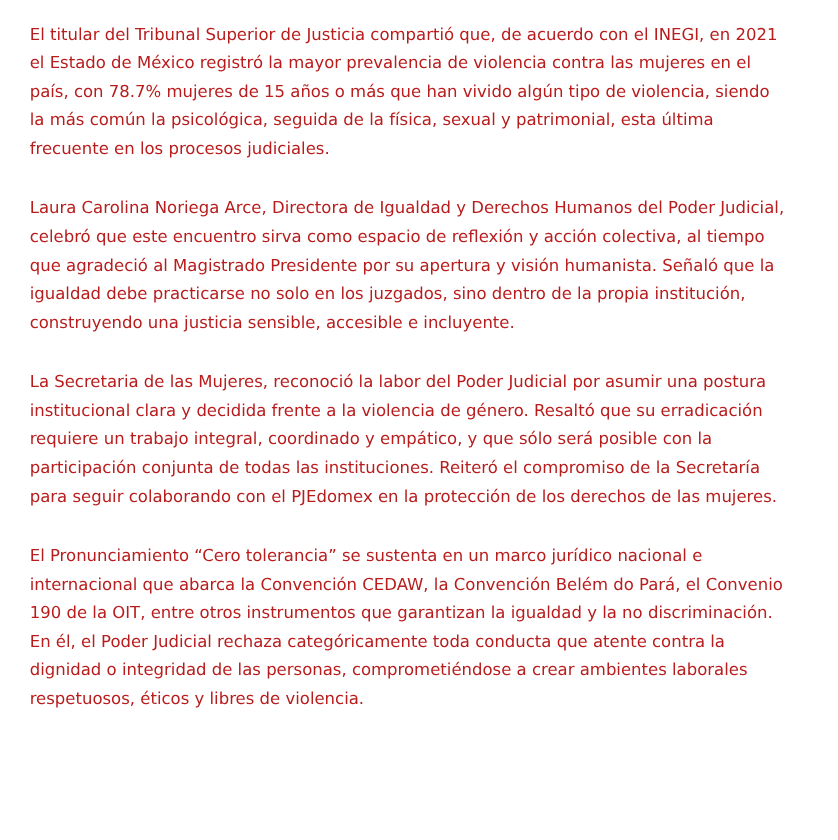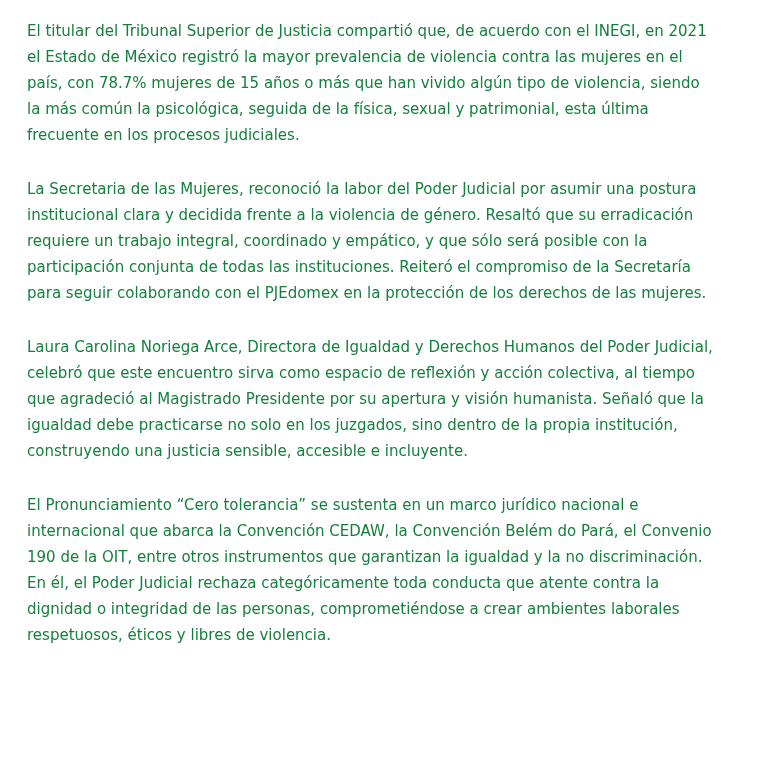--- a/index.html
+++ b/index.html
@@ -12,46 +12,46 @@
     height: 764px;
     overflow: hidden;
   }
   .article {
     box-sizing: border-box;
     width: 762px;
     padding: 18px 20px 0 27px;
     font-family: "DejaVu Sans", "Liberation Sans", sans-serif;
     font-size: 15px;
     line-height: 26px;
-    color: #15803d;
+    color: #b91c1c;
     letter-spacing: 0;
   }
   .article p {
     margin: 0 0 28px 0;
     white-space: pre; 
   }
 </style>
 </head>
 <body>
 
 <div class="article">
   <p>El titular del Tribunal Superior de Justicia compartió que, de acuerdo con el INEGI, en 2021
 el Estado de México registró la mayor prevalencia de violencia contra las mujeres en el
 país, con 78.7% mujeres de 15 años o más que han vivido algún tipo de violencia, siendo
 la más común la psicológica, seguida de la física, sexual y patrimonial, esta última
 frecuente en los procesos judiciales.</p>
+  <p>Laura Carolina Noriega Arce, Directora de Igualdad y Derechos Humanos del Poder Judicial,
+celebró que este encuentro sirva como espacio de reflexión y acción colectiva, al tiempo
+que agradeció al Magistrado Presidente por su apertura y visión humanista. Señaló que la
+igualdad debe practicarse no solo en los juzgados, sino dentro de la propia institución,
+construyendo una justicia sensible, accesible e incluyente.</p>
   <p>La Secretaria de las Mujeres, reconoció la labor del Poder Judicial por asumir una postura
 institucional clara y decidida frente a la violencia de género. Resaltó que su erradicación
 requiere un trabajo integral, coordinado y empático, y que sólo será posible con la
 participación conjunta de todas las instituciones. Reiteró el compromiso de la Secretaría
 para seguir colaborando con el PJEdomex en la protección de los derechos de las mujeres.</p>
-  <p>Laura Carolina Noriega Arce, Directora de Igualdad y Derechos Humanos del Poder Judicial,
-celebró que este encuentro sirva como espacio de reflexión y acción colectiva, al tiempo
-que agradeció al Magistrado Presidente por su apertura y visión humanista. Señaló que la
-igualdad debe practicarse no solo en los juzgados, sino dentro de la propia institución,
-construyendo una justicia sensible, accesible e incluyente.</p>
   <p>El Pronunciamiento “Cero tolerancia” se sustenta en un marco jurídico nacional e
 internacional que abarca la Convención CEDAW, la Convención Belém do Pará, el Convenio
 190 de la OIT, entre otros instrumentos que garantizan la igualdad y la no discriminación.
 En él, el Poder Judicial rechaza categóricamente toda conducta que atente contra la
 dignidad o integridad de las personas, comprometiéndose a crear ambientes laborales
 respetuosos, éticos y libres de violencia.</p>
 </div>
 
 </body></html>

